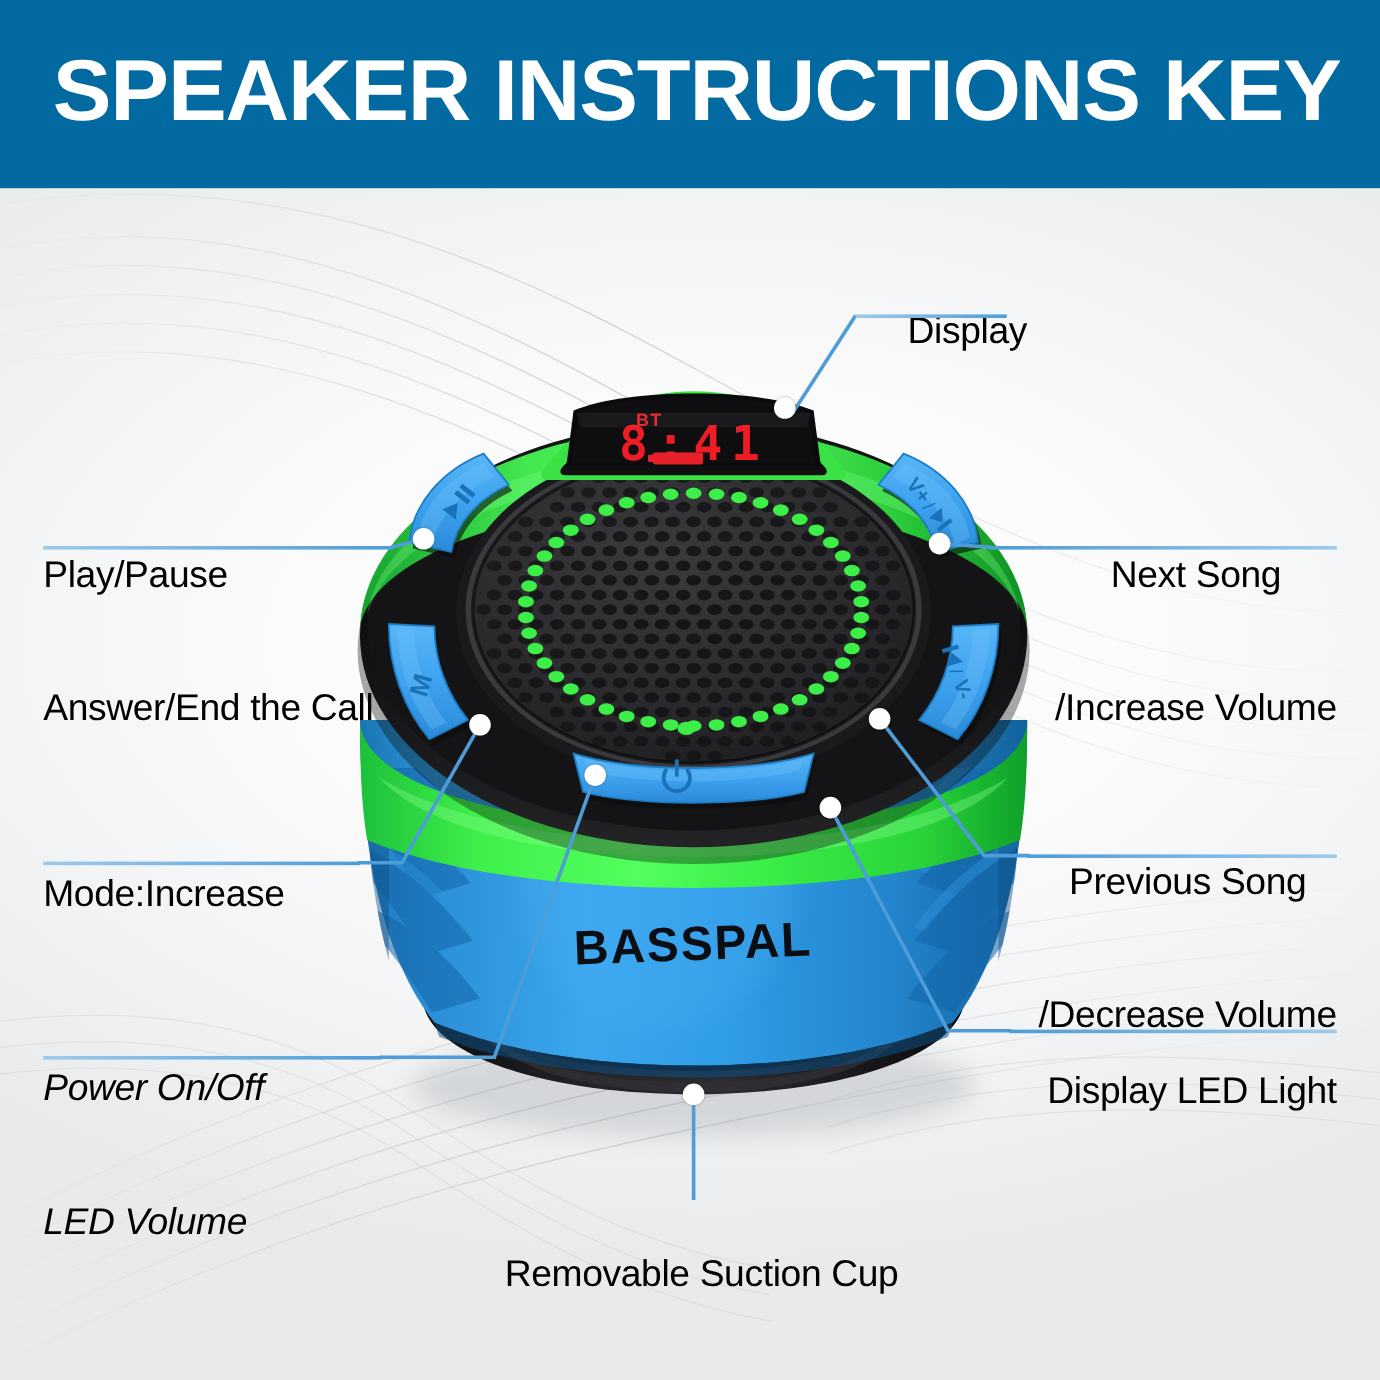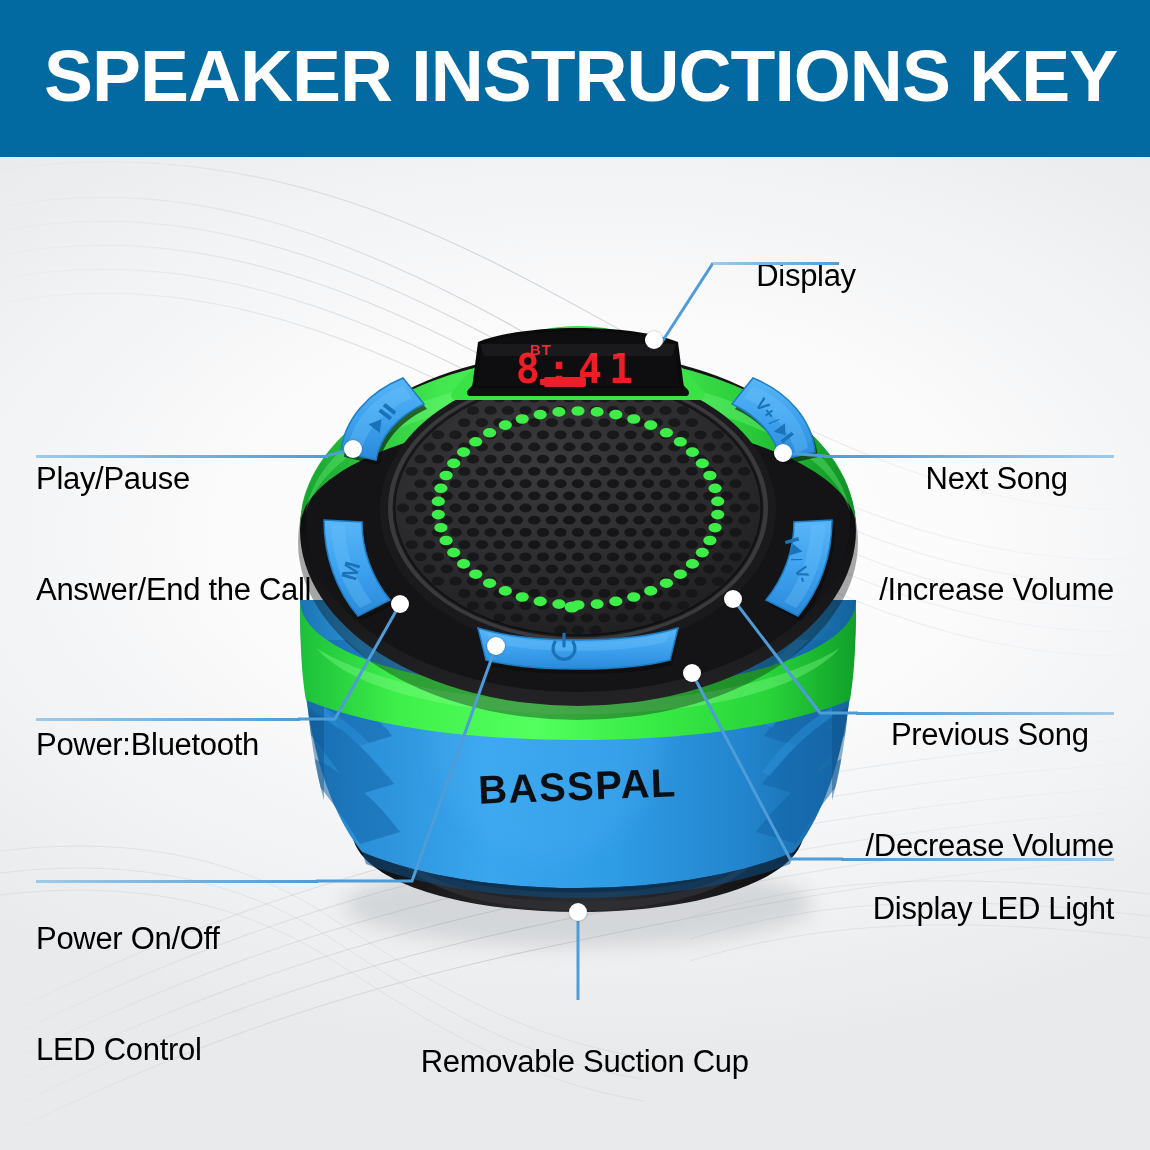--- a/index.html
+++ b/index.html
@@ -790,33 +790,33 @@
   </div>
   <div class="rule" style="left:36px;top:455px;width:292px;"></div>
 
   <div class="label r" style="right:36px;top:386px;">
     <div>Next Song</div>
     <div>/Increase Volume</div>
   </div>
   <div class="rule rtl" style="left:824px;top:455px;width:290px;"></div>
 
   <div class="label" style="left:36px;top:652px;">
-    <div>Power:Bluetooth</div>
+    <div>Mode:Increase</div>
   </div>
   <div class="rule" style="left:36px;top:718px;width:264px;"></div>
 
   <div class="label r" style="right:36px;top:642px;">
     <div>Previous Song</div>
     <div>/Decrease Volume</div>
   </div>
   <div class="rule rtl" style="left:856px;top:712px;width:258px;"></div>
 
-  <div class="label" style="left:36px;top:846px;">
+  <div class="label" style="left:36px;top:814px;font-style:italic;">
     <div>Power On/Off</div>
-    <div>LED Control</div>
+    <div>LED Volume</div>
   </div>
   <div class="rule" style="left:36px;top:880px;width:282px;"></div>
 
   <div class="label r" style="right:36px;top:816px;">
     <div>Display LED Light</div>
   </div>
   <div class="rule rtl" style="left:841px;top:858px;width:273px;"></div>
 
   <div class="label c" style="left:0;top:1006px;width:1136px;">
     <span>Removable Suction Cup</span>

